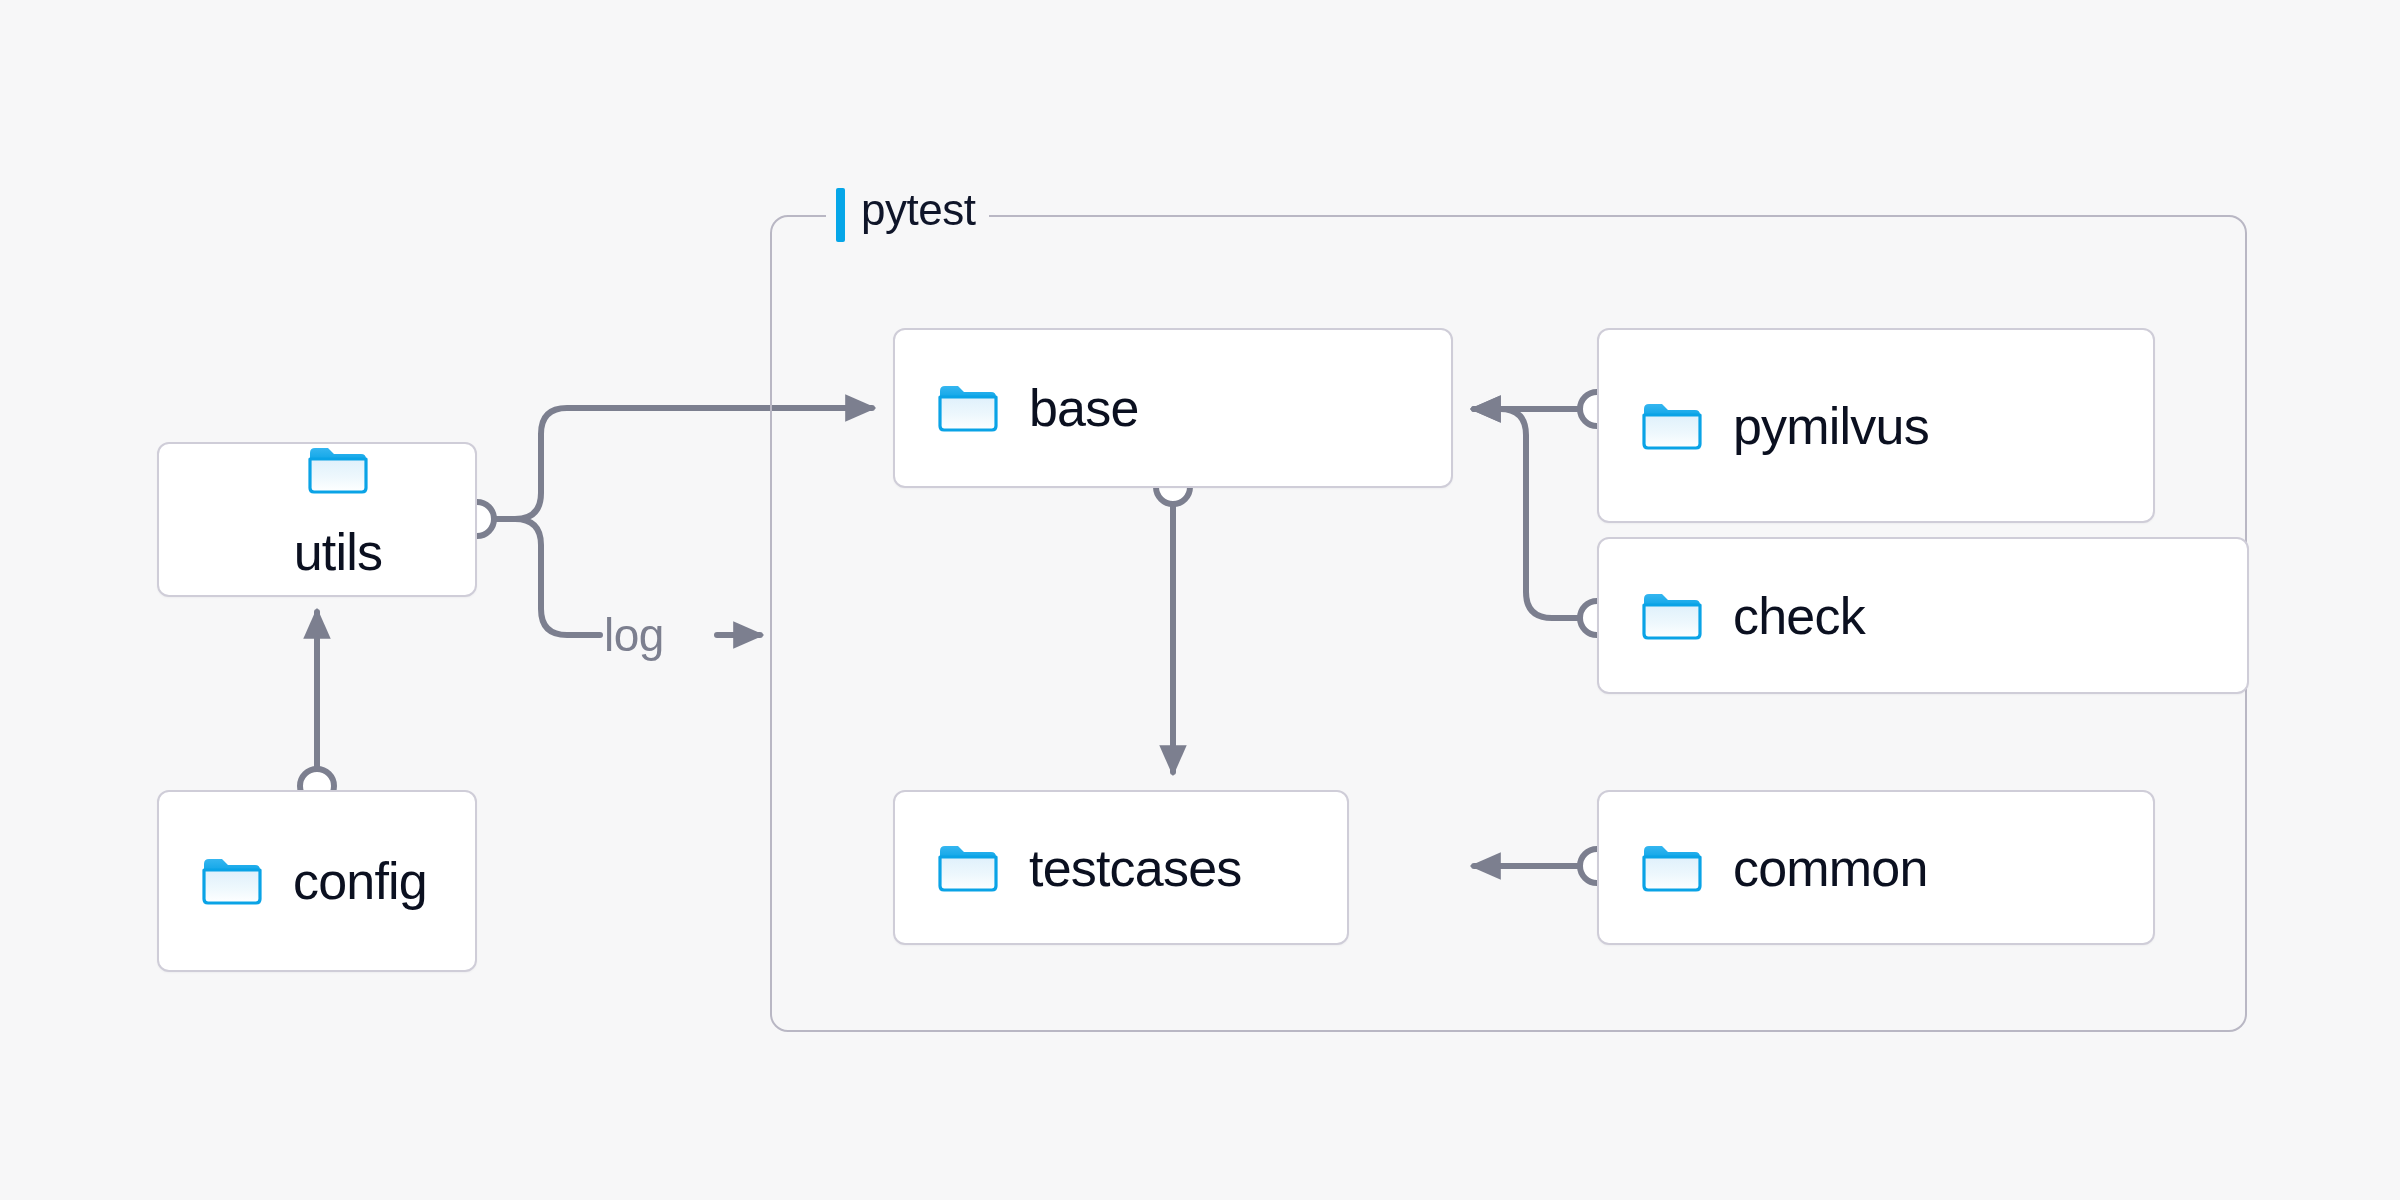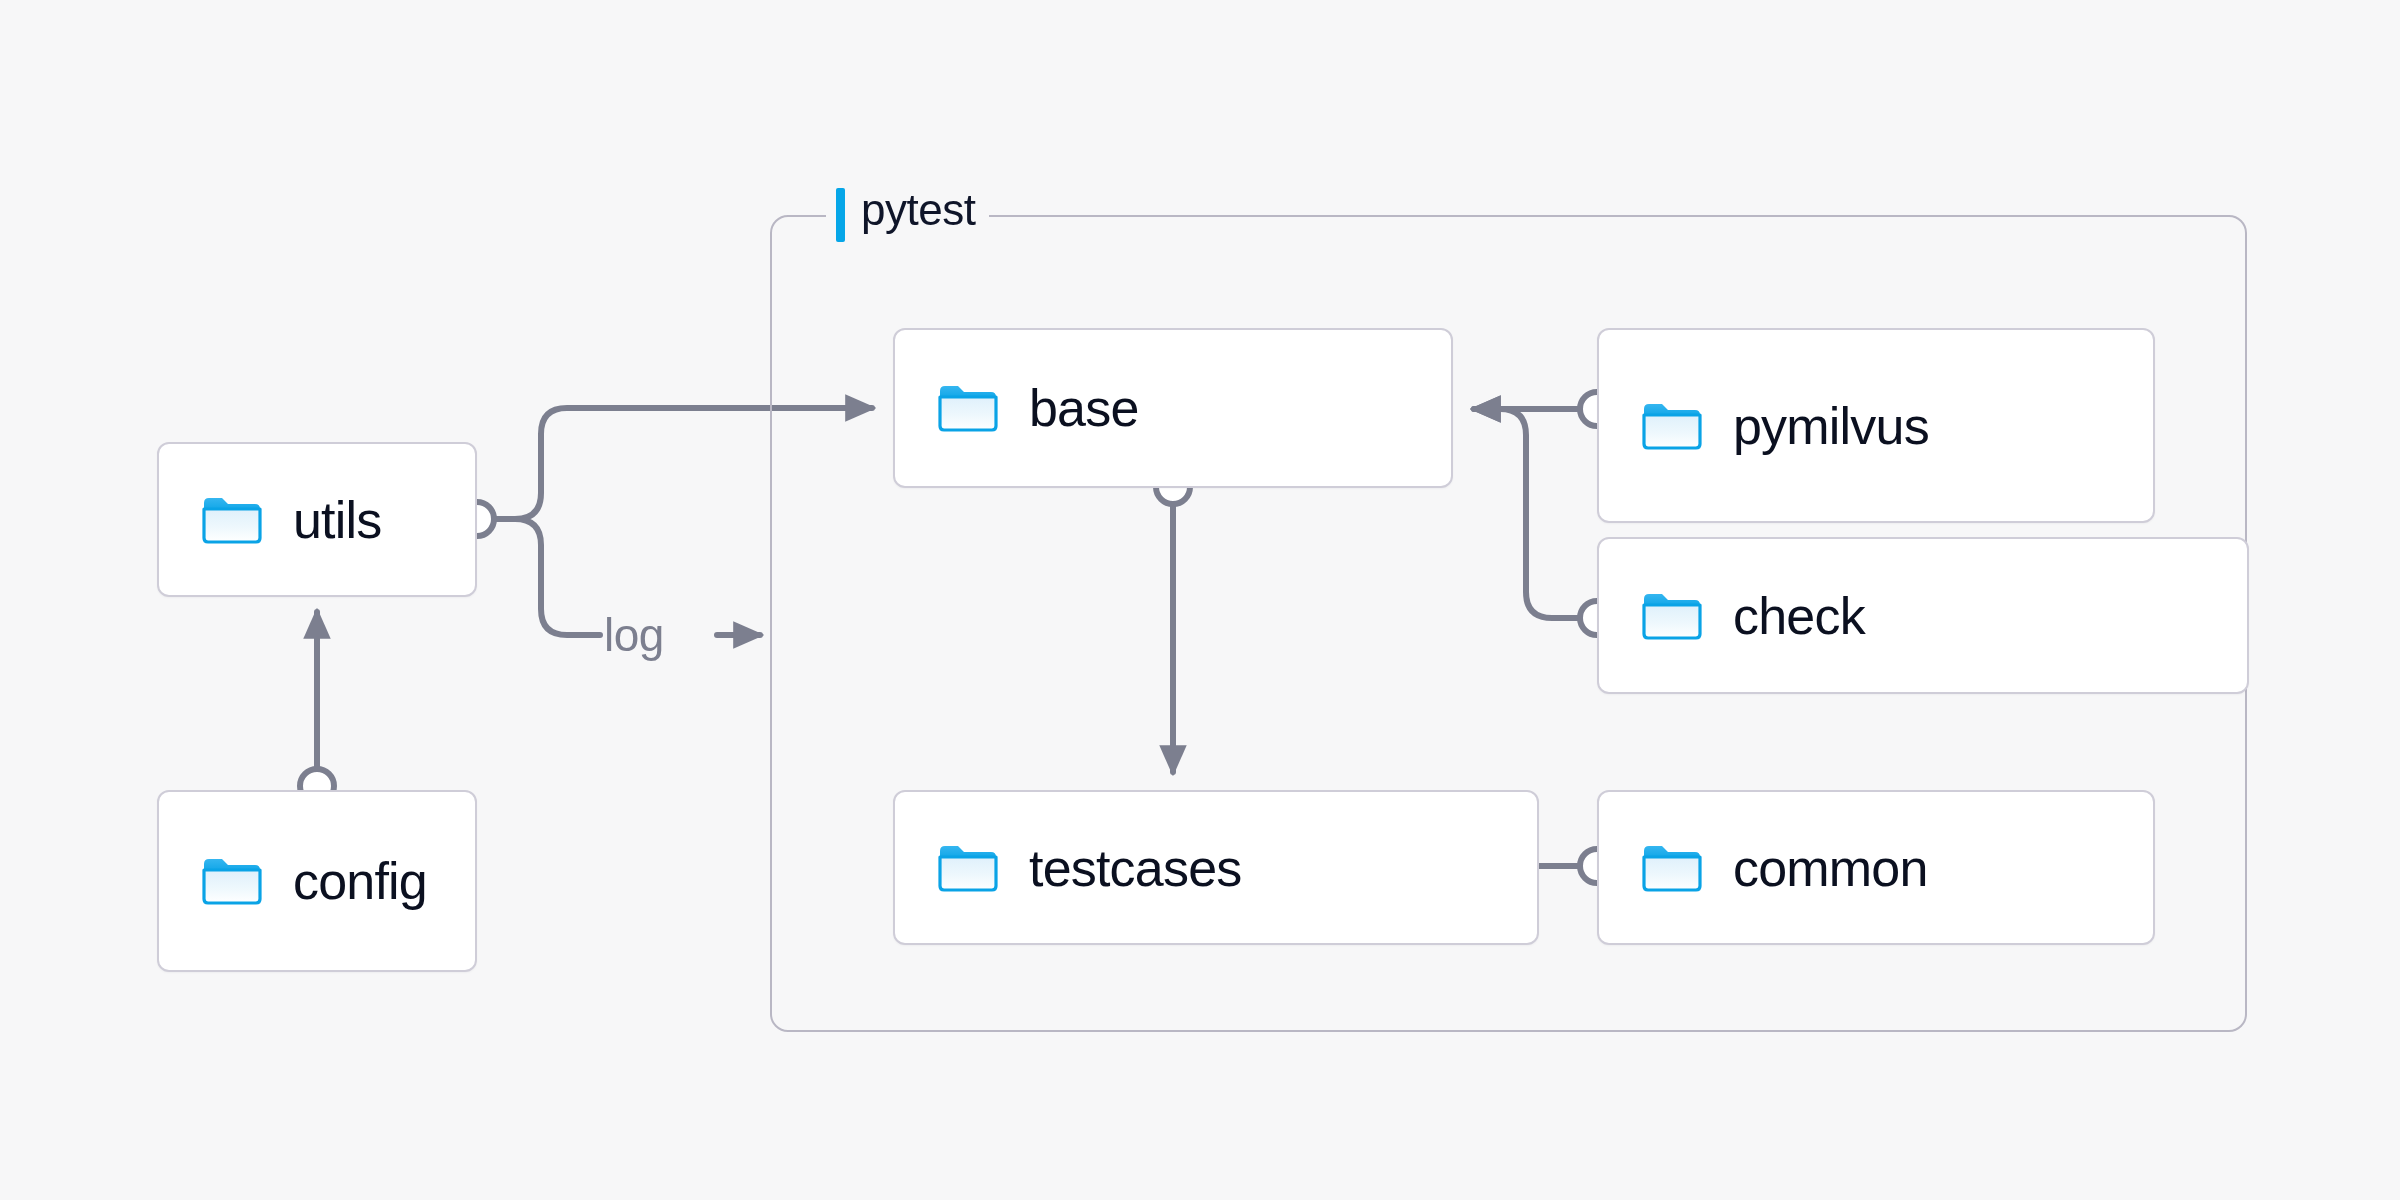--- a/index.html
+++ b/index.html
@@ -135,21 +135,21 @@
   </svg>
 
   <div class="edge-label" style="left:604px; top:612px;">log</div>
 
   <div class="group" style="left:770px; top:215px; width:1477px; height:817px;"></div>
   <div class="group-label-wrap" style="left:826px; top:188px;">
     <span class="group-accent"></span>
     <span class="group-label">pytest</span>
   </div>
 
-  <div class="node" style="left:157px; top:442px; width:320px; height:155px;">
+  <div class="node" style="left:157px; top:442px; width:320px; height:155px;flex-direction:column;">
     <svg class="folder" width="62" height="52" viewBox="0 0 62 52">
       <path d="M3 9 Q3 4 8 4 L21 4 L27 10 L54 10 Q59 10 59 15 L59 18 L3 18 Z" fill="url(#folderTab)"></path>
       <path d="M3 15 L59 15 L59 44 Q59 48 55 48 L7 48 Q3 48 3 44 Z" fill="url(#folderFill)" stroke="#0aa3e6" stroke-width="3.2" stroke-linejoin="round"></path>
     </svg>
     <span class="node-label">utils</span>
   </div>
 
   <div class="node" style="left:157px; top:790px; width:320px; height:182px;">
     <svg class="folder" width="62" height="52" viewBox="0 0 62 52">
       <path d="M3 9 Q3 4 8 4 L21 4 L27 10 L54 10 Q59 10 59 15 L59 18 L3 18 Z" fill="url(#folderTab)"></path>
@@ -159,21 +159,21 @@
   </div>
 
   <div class="node" style="left:893px; top:328px; width:560px; height:160px;">
     <svg class="folder" width="62" height="52" viewBox="0 0 62 52">
       <path d="M3 9 Q3 4 8 4 L21 4 L27 10 L54 10 Q59 10 59 15 L59 18 L3 18 Z" fill="url(#folderTab)"></path>
       <path d="M3 15 L59 15 L59 44 Q59 48 55 48 L7 48 Q3 48 3 44 Z" fill="url(#folderFill)" stroke="#0aa3e6" stroke-width="3.2" stroke-linejoin="round"></path>
     </svg>
     <span class="node-label">base</span>
   </div>
 
-  <div class="node" style="left:893px; top:790px; width:646px; height:155px;">
+  <div class="node" style="left:893px; top:790px; width:456px; height:155px;">
     <svg class="folder" width="62" height="52" viewBox="0 0 62 52">
       <path d="M3 9 Q3 4 8 4 L21 4 L27 10 L54 10 Q59 10 59 15 L59 18 L3 18 Z" fill="url(#folderTab)"></path>
       <path d="M3 15 L59 15 L59 44 Q59 48 55 48 L7 48 Q3 48 3 44 Z" fill="url(#folderFill)" stroke="#0aa3e6" stroke-width="3.2" stroke-linejoin="round"></path>
     </svg>
     <span class="node-label">testcases</span>
   </div>
 
   <div class="node" style="left:1597px; top:328px; width:558px; height:195px;">
     <svg class="folder" width="62" height="52" viewBox="0 0 62 52">
       <path d="M3 9 Q3 4 8 4 L21 4 L27 10 L54 10 Q59 10 59 15 L59 18 L3 18 Z" fill="url(#folderTab)"></path>

